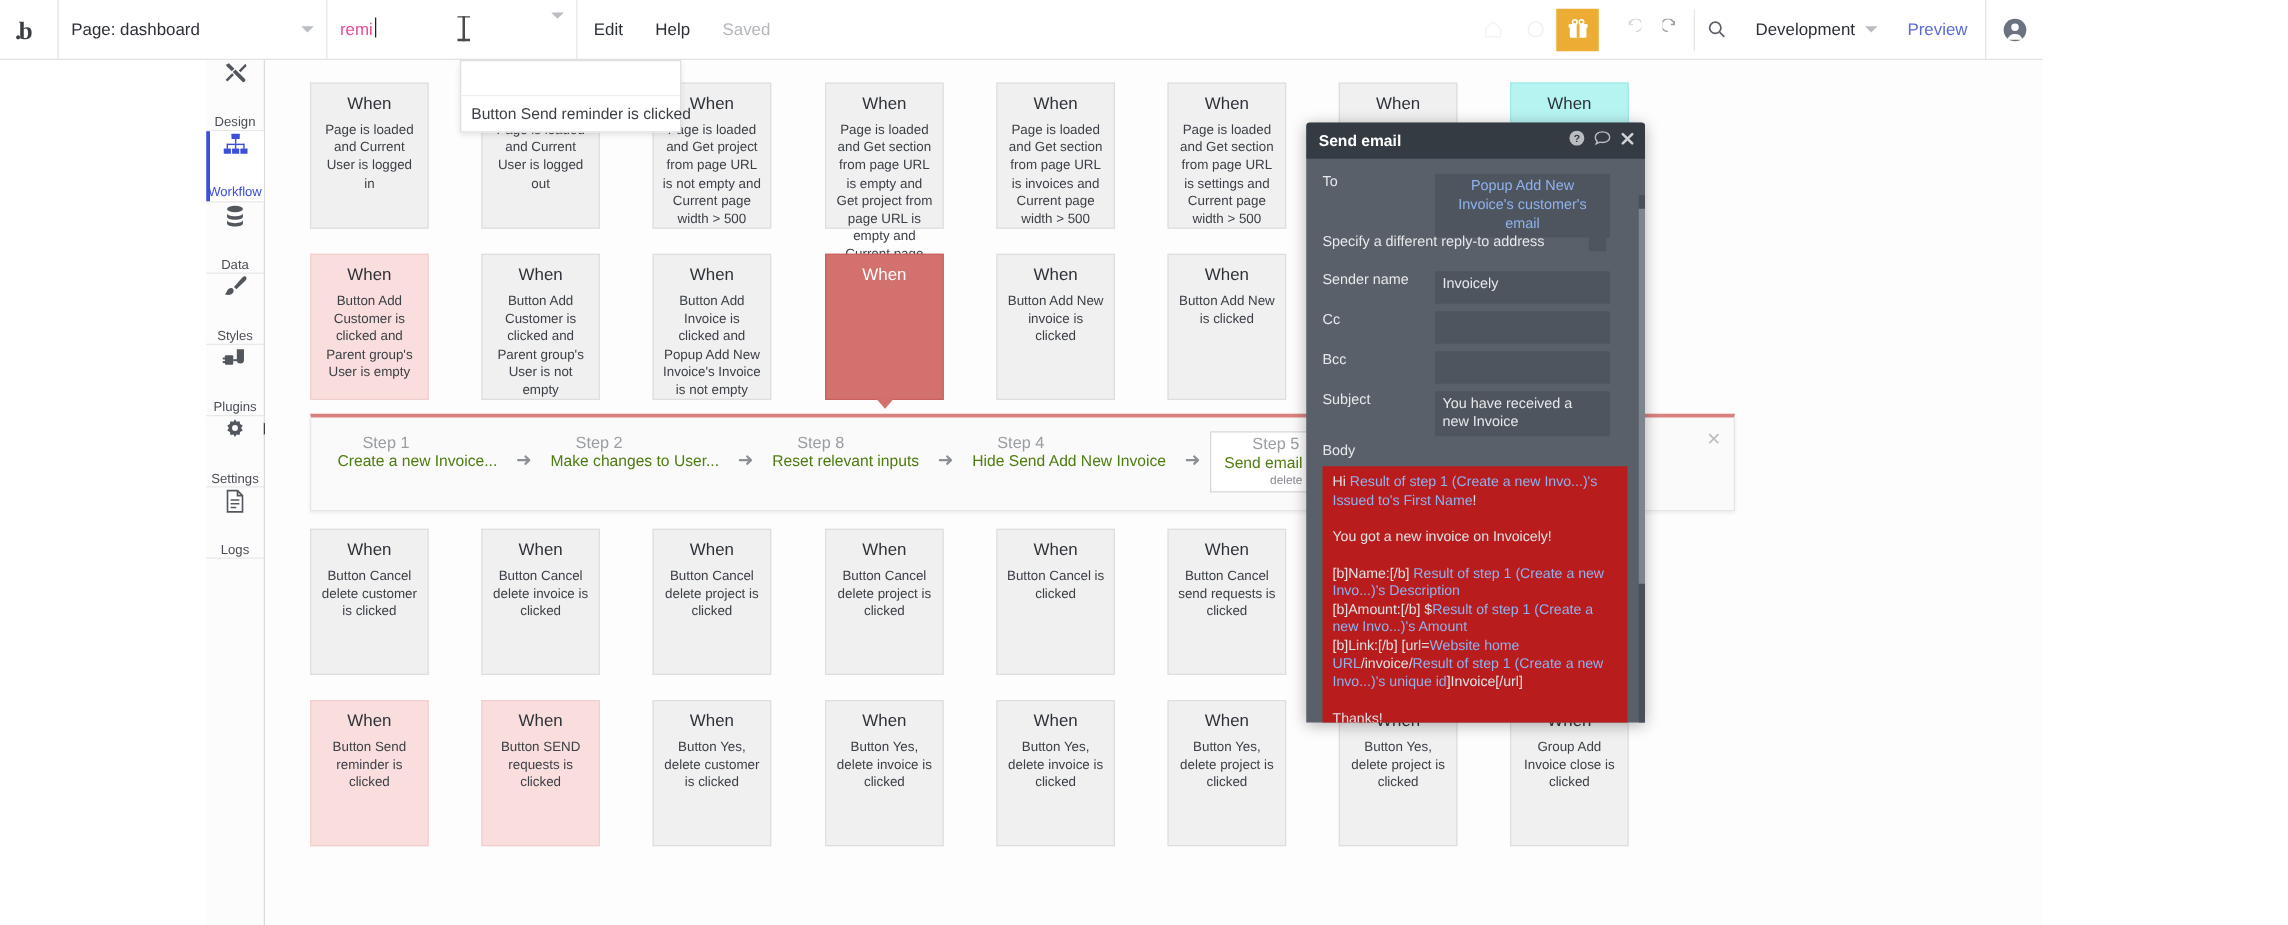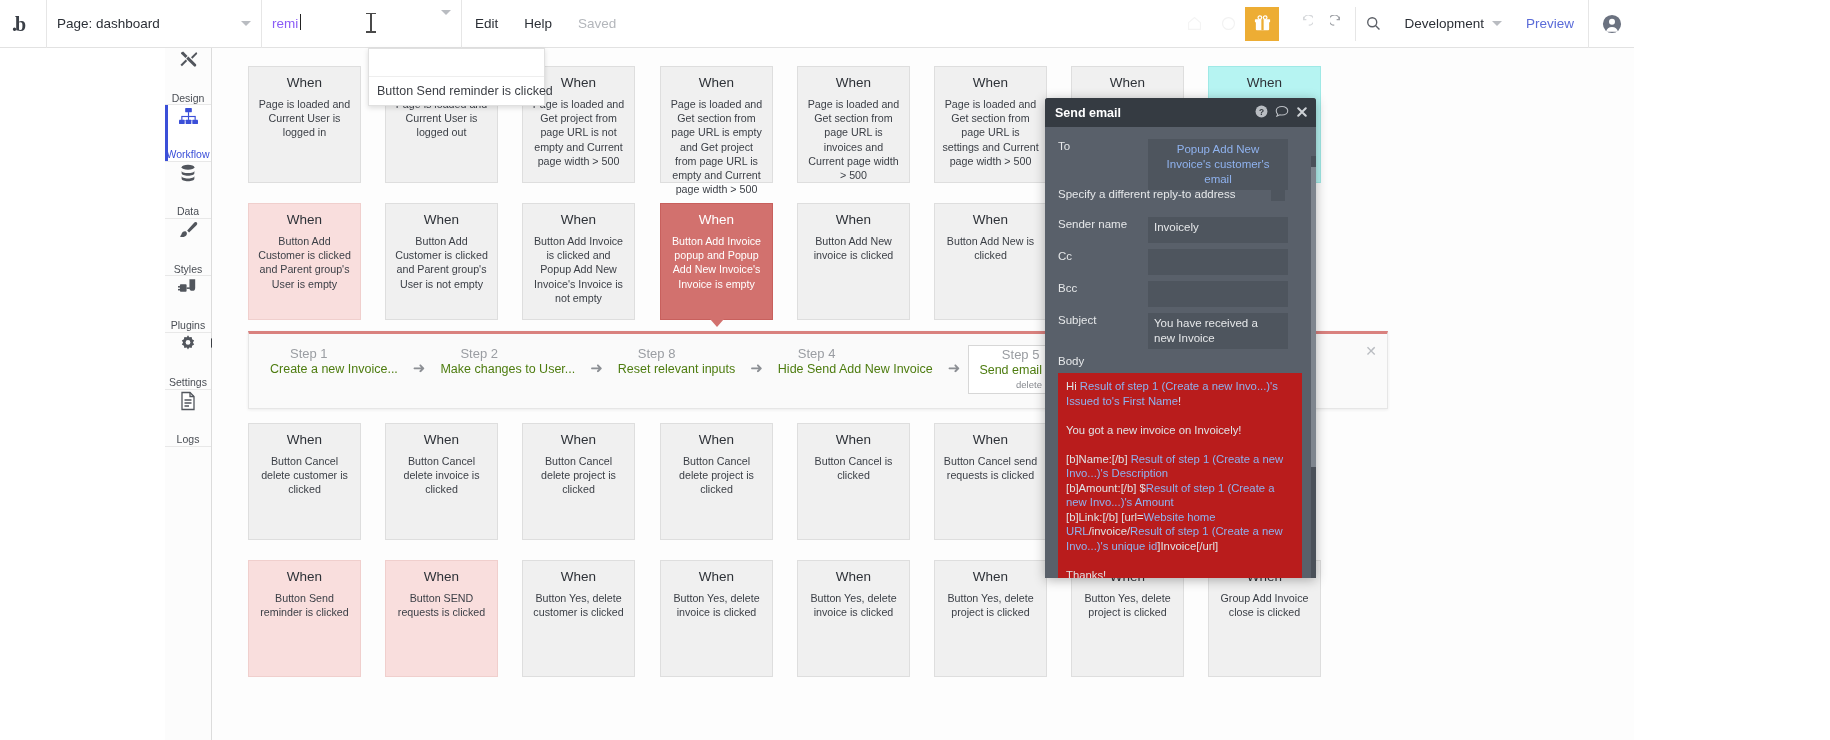--- a/index.html
+++ b/index.html
@@ -13,21 +13,21 @@
   .logo { width:46px; height:48px; display:flex; align-items:center; justify-content:center;
     color:#3a3f47; font-size:23px; font-weight:700; letter-spacing:-2px; }
   .logo svg { display:block; }
   .page-select { width:216px; height:48px; display:flex; align-items:center;
     border-left:1px solid #e6e6e6; border-right:1px solid #e6e6e6; padding:0 10px; }
   .page-select .txt { flex:1; font-size:13.5px; color:#2b2f36; }
   .caret { width:0;height:0;border-left:5px solid transparent;border-right:5px solid transparent;
     border-top:5px solid #b9bcc1; }
   .wf-select { width:200px; height:48px; display:flex; align-items:center;
     border-right:1px solid #e6e6e6; padding:0 10px; position:relative; }
-  .wf-select .val { font-size:13.5px; color:#8b5cf6; position:relative; }
+  .wf-select .val { font-size:13.5px; color:#ec4899; position:relative; }
   .wf-select .val::after{ content:""; position:absolute; right:-3px; top:-2px; width:1px;
     height:16px; background:#222; }
   .wf-caret-wrap{ margin-left:auto; }
   .i-beam { position:absolute; left:108px; top:13px; width:2px; height:20px; }
   .i-beam::before,.i-beam::after{ content:""; position:absolute; left:-4px; width:10px; height:1.5px; background:#4a4a4a;}
   .i-beam::before{ top:0; } .i-beam::after{ bottom:0; }
   .i-beam i { position:absolute; left:0; top:0; width:1.5px; height:20px; background:#4a4a4a; display:block;}
   .tb-link { font-size:13.5px; color:#2b2f36; padding:0 13px; height:48px; display:flex; align-items:center; }
   .tb-saved { font-size:13.5px; color:#b3b6bb; padding:0 13px; }
   .tb-right { margin-left:auto; display:flex; align-items:center; height:48px; }
@@ -55,21 +55,21 @@
   .rail-item.active { background:#fff; }
   .rail-item.active .lbl { color:#3b4fd8; }
   .rail-item.active::before { content:""; position:absolute; left:0; top:0; bottom:0; width:3px; background:#3b4fd8; }
   .rail-arrow { position:absolute; right:-6px; top:290px; width:0;height:0;
     border-top:5px solid transparent;border-bottom:5px solid transparent;border-left:6px solid #3c3f45; }
 
   
   .canvas { position:absolute; left:212px; top:48px; width:1422px; height:692px;
     background:#fdfdfd; overflow:hidden; }
 
-  .card { position:absolute; width:113px; height:117px; background:#f0f0f0;
+  .card { position:absolute; width:95px; height:117px; background:#f0f0f0;
     border:1px solid #dedede; padding:6px 7px; text-align:center; }
   .card .when { font-size:13.5px; color:#2e3238; line-height:20px; margin-bottom:4px; }
   .card .desc { font-size:10.7px; color:#3b3f46; line-height:14.2px; }
   .card.pink  { background:#f9dedd; border-color:#f0cfcd; }
   .card.sel   { background:#d2716e; border-color:#c8605d; }
   .card.sel .when, .card.sel .desc { color:#fff; }
   .card.cyan  { background:#b6f4f2; border-color:#9fe9e6; }
   .card .tip-arrow { position:absolute; left:50%; bottom:-8px; margin-left:-7px;
      width:0;height:0;border-left:7px solid transparent;border-right:7px solid transparent;
      border-top:8px solid #d2716e; }
@@ -329,21 +329,20 @@
     <div class="card" style="left:173px; top:155px;">
       <div class="when">When</div>
       <div class="desc">Button Add Customer is clicked and Parent group's User is not empty</div>
       </div>
     <div class="card" style="left:310px; top:155px;">
       <div class="when">When</div>
       <div class="desc">Button Add Invoice is clicked and Popup Add New Invoice's Invoice is not empty</div>
       </div>
     <div class="card sel" style="left:448px; top:155px;">
       <div class="when">When</div>
-      <div class="desc">Button Add Invoice popup and Popup Add New Invoice's Invoice is empty</div>
       <div class="tip-arrow"></div>
       </div>
     <div class="card" style="left:585px; top:155px;">
       <div class="when">When</div>
       <div class="desc">Button Add New invoice is clicked</div>
       </div>
     <div class="card" style="left:722px; top:155px;">
       <div class="when">When</div>
       <div class="desc">Button Add New is clicked</div>
       </div>

